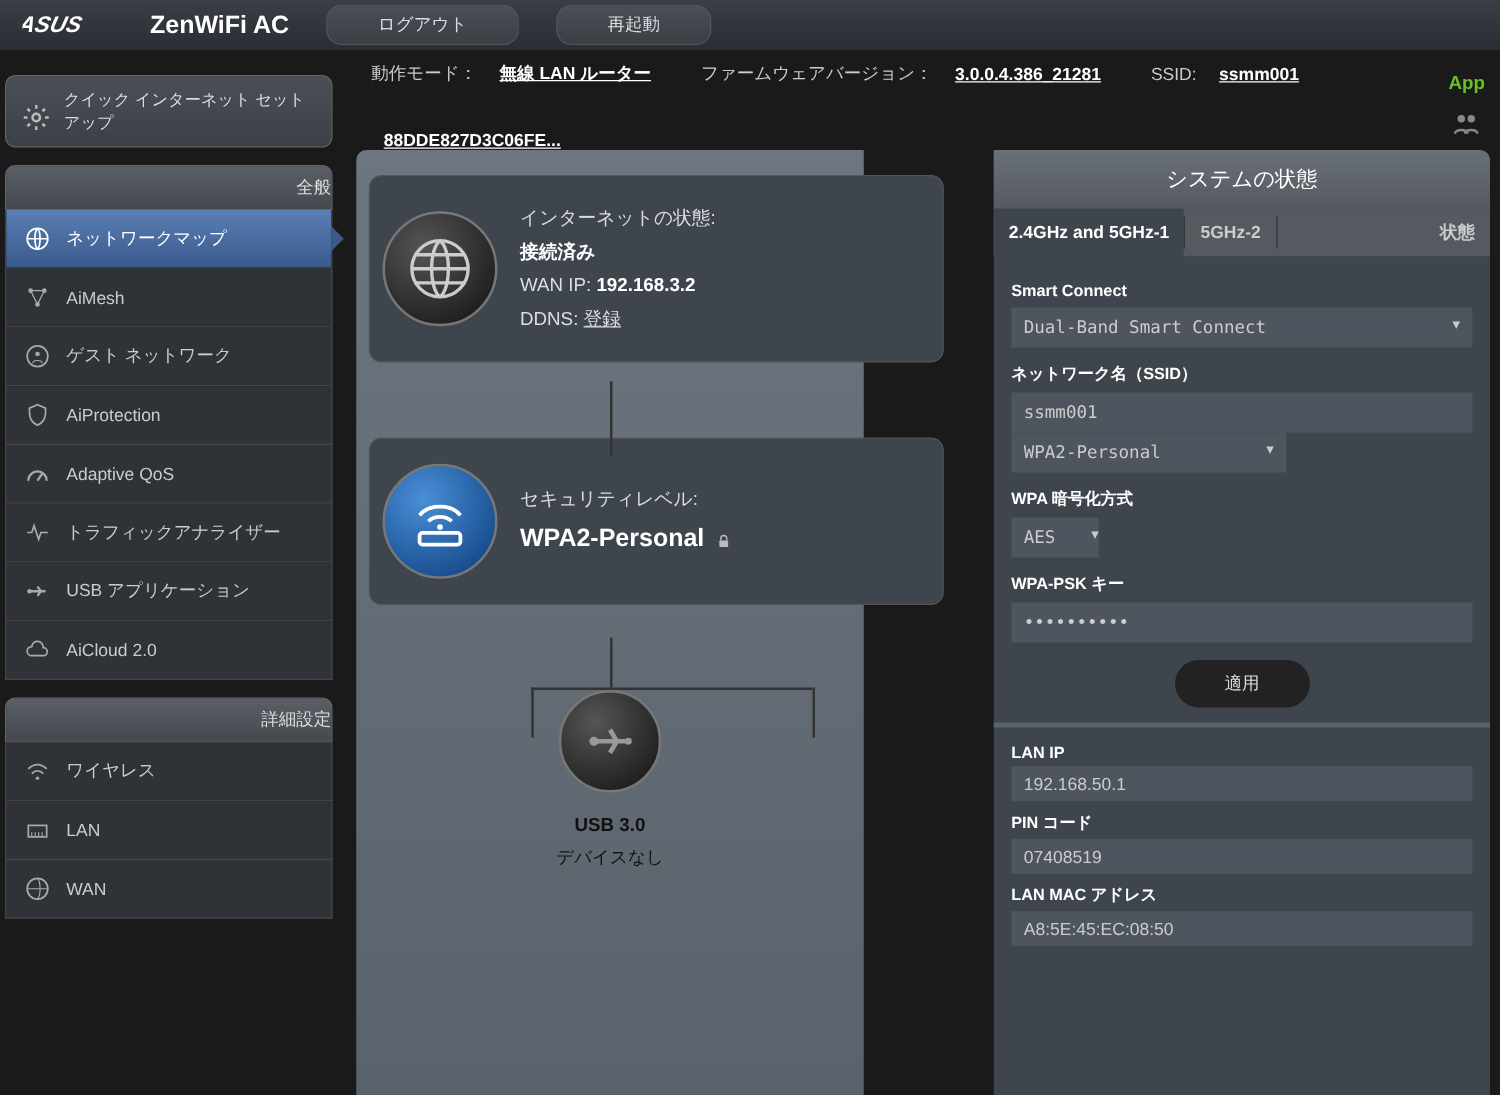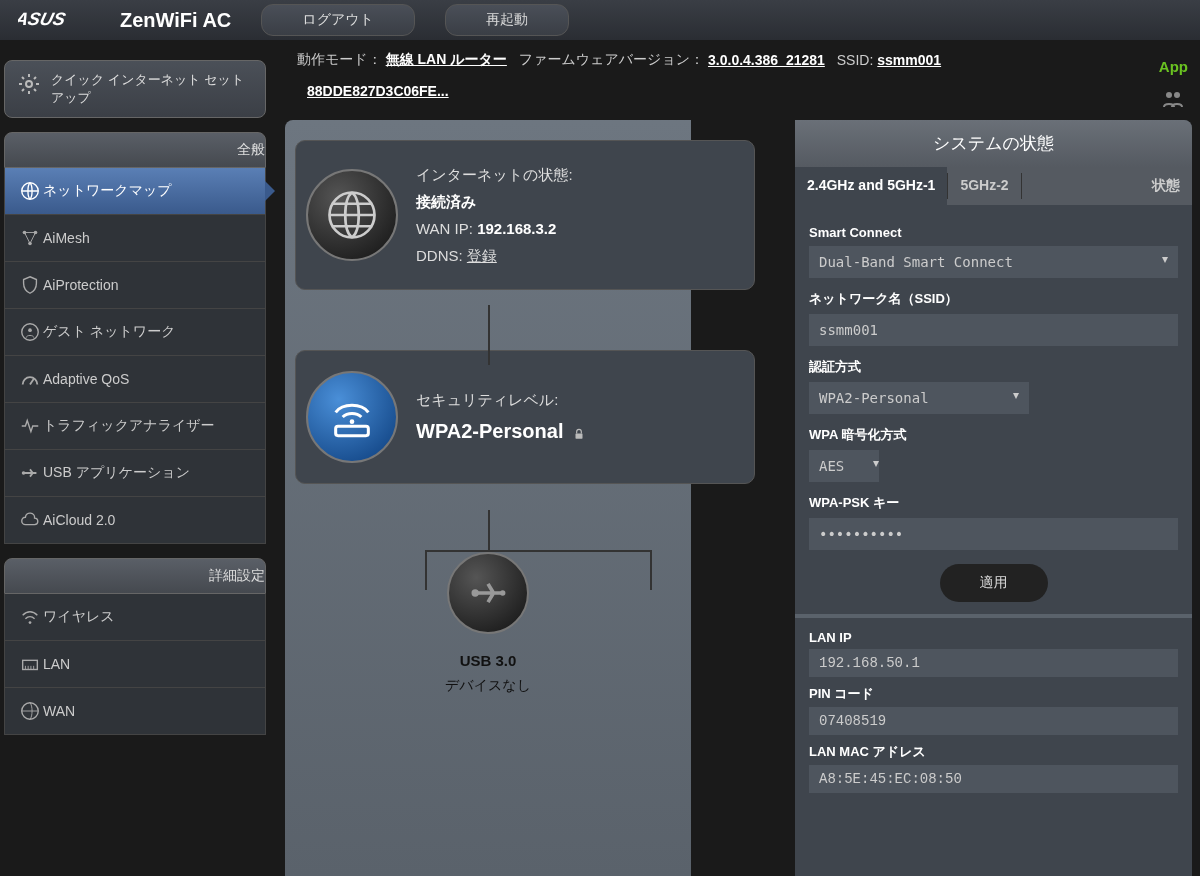--- a/index.html
+++ b/index.html
@@ -5,31 +5,31 @@
 * { margin: 0; padding: 0; box-sizing: border-box; font-family: "Segoe UI", Arial, sans-serif; }
 body { background: #1a1a1a; color: #ccc; width: 1200px; height: 876px; overflow: hidden; position: relative; }
 
 
 .topbar { position: absolute; top: 0; left: 0; right: 0; height: 40px; display: flex; align-items: center; padding-left: 18px; background: linear-gradient(#3a3e45,#2a2d33); }
 .logo { width: 90px; height: 32px; }
 .brand { font-size: 20px; font-weight: bold; color: #fff; margin-left: 12px; }
 .top-btn { margin-left: 30px; padding: 6px 40px; background: linear-gradient(#4a4f58,#3a3e45); border: 1px solid #555; border-radius: 12px; color: #ddd; font-size: 14px; cursor: pointer; }
 
 
-.statusbar { position: absolute; top: 40px; left: 285px; right: 0; height: 70px; padding: 10px 12px; font-size: 14px; color: #ccc; display: flex; flex-wrap: wrap; align-items: center; gap: 4px; }
+.statusbar { position: absolute; top: 40px; left: 285px; right: 0; height: 70px; padding: 10px 12px; font-size: 14px; color: #ccc; display: flex; flex-wrap: wrap; align-items: center; gap: 18px; }
 .statusbar .ul { color: #fff; text-decoration: underline; font-weight: bold; }
 .status-icons { position: absolute; right: 12px; top: 18px; display: flex; gap: 14px; align-items: center; flex-direction: column; }
 .status-icons .ic { width: 24px; height: 20px; display:flex; align-items:center; justify-content:center; }
 .app-label { color: #6ac221; font-weight: bold; font-size: 15px; }
 
 
 .sidebar { position: absolute; top: 60px; left: 4px; width: 262px; }
-.qis-btn { display:flex; align-items:flex-start; gap:10px; background: linear-gradient(#4b5058,#3b3f46); border:1px solid #666; border-radius:8px; padding:10px 12px; color:#ddd; font-size:13px; cursor:pointer; margin-bottom:14px; }
+.qis-btn { display:flex; align-items:flex-end; gap:10px; background: linear-gradient(#4b5058,#3b3f46); border:1px solid #666; border-radius:8px; padding:10px 12px; color:#ddd; font-size:13px; cursor:pointer; margin-bottom:14px; }
 .section-hdr { background: linear-gradient(#5a5f67,#45494f); border-radius:8px 8px 0 0; text-align:right; padding:8px 0; color:#ddd; font-size:14px; border:1px solid #666; }
-.nav-item { display:flex; align-items:center; padding:10px 12px; border:1px solid #444; border-top:none; background:#2f3338; color:#ccc; font-size:14px; cursor:pointer; position:relative; }
+.nav-item { display:flex; align-items:center; gap:10px; padding:10px 12px; border:1px solid #444; border-top:none; background:#2f3338; color:#ccc; font-size:14px; cursor:pointer; position:relative; }
 .nav-item.active { background: linear-gradient(#5a7fb5,#3a5a8c); color:#fff; }
 .nav-item.active::after { content:""; position:absolute; right:-10px; top:50%; transform:translateY(-50%); border-left:10px solid #3a5a8c; border-top:10px solid transparent; border-bottom:10px solid transparent; }
 .icon-box { width:26px; height:26px; display:flex; align-items:center; justify-content:center; }
 
 
 .main { position: absolute; top: 120px; left: 285px; width: 406px; bottom:0; background: linear-gradient(#6d7680,#5a626b); border-radius:8px 0 0 0; padding:20px 10px; }
 .card { background:#3f454d; border:1px solid #555; border-radius:10px; padding:20px 16px 20px 10px; display:flex; align-items:center; gap:18px; margin:0 auto 0; width:460px; }
 .big-icon { width:92px; height:92px; border-radius:50%; background: radial-gradient(circle at 35% 30%, #555, #111); border:2px solid #777; display:flex; align-items:center; justify-content:center; flex-shrink:0; }
 .card-text { color:#ddd; font-size:15px; line-height:1.8; }
 .card-text b { color:#fff; }
@@ -55,21 +55,21 @@
 .fld-input, .fld-select { width:100%; background:#4e555e; border:none; color:#ccc; padding:8px 10px; font-size:14px; font-family:monospace; }
 .fld-select { appearance:none; }
 .sel-wrap { position:relative; }
 .sel-wrap::after { content:"▾"; position:absolute; right:10px; top:6px; color:#ccc; font-size:12px; }
 .sel-narrow { width:70px !important; }
 .sel-med { width:220px !important; }
 .apply-wrap { text-align:center; margin-top:14px; }
 .apply-btn { background:#222; border:none; border-radius:20px; padding:10px 40px; color:#ddd; font-size:14px; cursor:pointer; }
 .divider { height:4px; background:#5a626b; margin:12px -14px; }
 .info-lbl { color:#fff; font-size:13px; font-weight:bold; margin:8px 0 4px; }
-.info-box { background:#4e555e; padding:6px 10px; color:#ccc; font-size:14px; font-family:Liberation Mono, monospace; }
+.info-box { background:#4e555e; padding:6px 10px; color:#ccc; font-size:14px; font-family:Liberation Sans, sans-serif; }
 
 
 .lock-svg { width:14px; height:14px; vertical-align:middle; margin-left:4px; }
 </style>
 </head>
 <body>
 
 <div class="topbar">
   <svg class="logo" viewBox="0 0 120 30">
       <text x="0" y="22" font-family="Arial" font-weight="900" font-size="24" fill="#fff" font-style="italic" transform="skewX(-14)">ASUS</text>
@@ -143,34 +143,34 @@
           <circle cx="18" cy="6" r="2" fill="#aaa"></circle>
           <circle cx="12" cy="18" r="2" fill="#aaa"></circle>
           <path d="M6 6l12 0M6 6l6 12M18 6l-6 12" stroke="#aaa"></path>
         </svg>
       </span>
     <span>AiMesh</span>
   </div>
   <div class="nav-item">
     <span class="icon-box">
         <svg width="22" height="22" viewBox="0 0 24 24">
-          <path d="M12 3l7 3v4c0 5-3 9-7 11-4-2-7-6-7-11V6z" fill="none" stroke="#aaa" stroke-width="1.5"></path>
-        </svg>
-      </span>
-    <span>AiProtection</span>
-  </div>
-  <div class="nav-item">
-    <span class="icon-box">
-        <svg width="22" height="22" viewBox="0 0 24 24">
           <circle cx="12" cy="12" r="9" fill="none" stroke="#aaa" stroke-width="1.5"></circle>
           <circle cx="12" cy="10" r="2" fill="#aaa"></circle>
           <path d="M8 18c0-3 8-3 8 0" stroke="#aaa" fill="none"></path>
         </svg>
       </span>
     <span>ゲスト ネットワーク</span>
+  </div>
+  <div class="nav-item">
+    <span class="icon-box">
+        <svg width="22" height="22" viewBox="0 0 24 24">
+          <path d="M12 3l7 3v4c0 5-3 9-7 11-4-2-7-6-7-11V6z" fill="none" stroke="#aaa" stroke-width="1.5"></path>
+        </svg>
+      </span>
+    <span>AiProtection</span>
   </div>
   <div class="nav-item">
     <span class="icon-box">
         <svg width="22" height="22" viewBox="0 0 24 24">
           <path d="M4 18a8 8 0 0116 0" fill="none" stroke="#aaa" stroke-width="2"></path>
           <path d="M12 18l4-6" stroke="#aaa" stroke-width="2"></path>
         </svg>
       </span>
     <span>Adaptive QoS</span>
   </div>
@@ -298,21 +298,20 @@
     <div class="tab-sep"></div>
     <div class="tab" style="margin-left:auto;">状態</div>
   </div>
   <div class="form-body">
     <div class="fld-lbl">Smart Connect</div>
     <div class="sel-wrap"><select class="fld-select"><option>Dual-Band Smart Connect</option></select></div>
 
     <div class="fld-lbl">ネットワーク名（SSID）</div>
     <input class="fld-input" value="ssmm001" style="">
 
-    <div class="fld-lbl">認証方式</div>
     <div class="sel-wrap" style="width:220px;"><select class="fld-select sel-med"><option>WPA2-Personal</option></select></div>
 
     <div class="fld-lbl">WPA 暗号化方式</div>
     <div class="sel-wrap" style="width:80px;"><select class="fld-select sel-narrow"><option>AES</option></select></div>
 
     <div class="fld-lbl">WPA-PSK キー</div>
     <input type="password" class="fld-input" value="••••••••••" style="">
 
     <div class="apply-wrap"><button class="apply-btn">適用</button></div>
 

